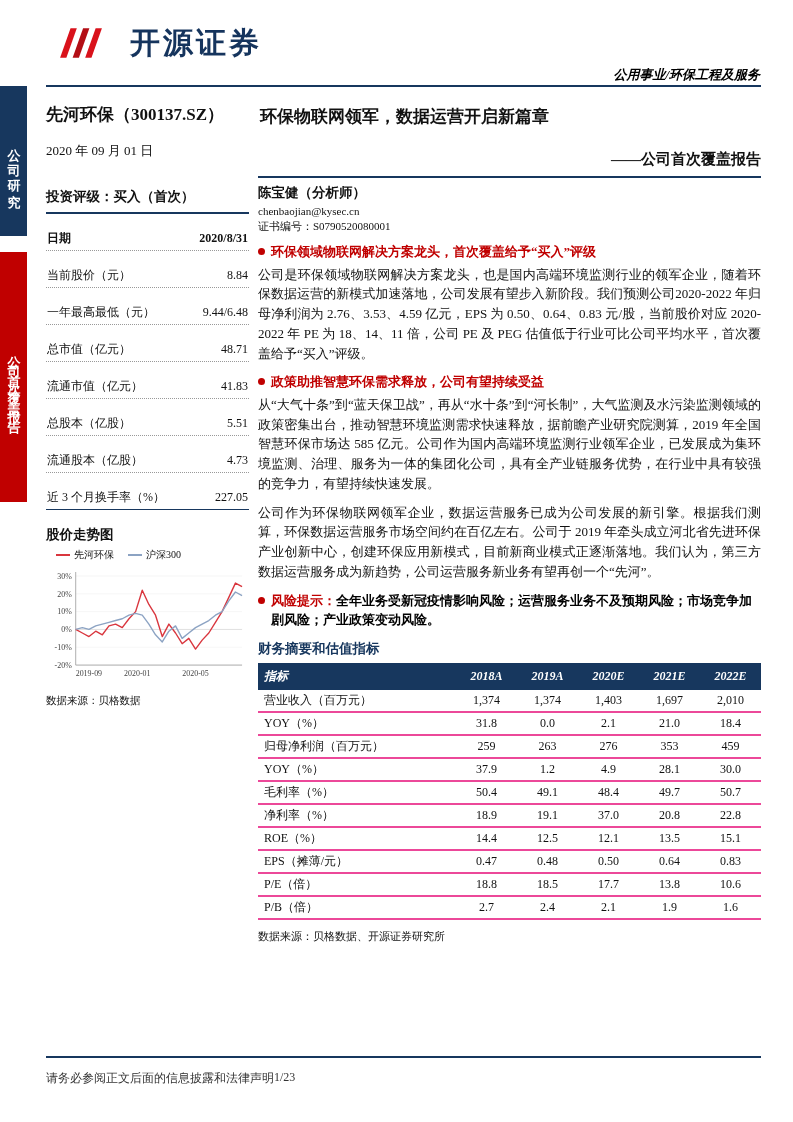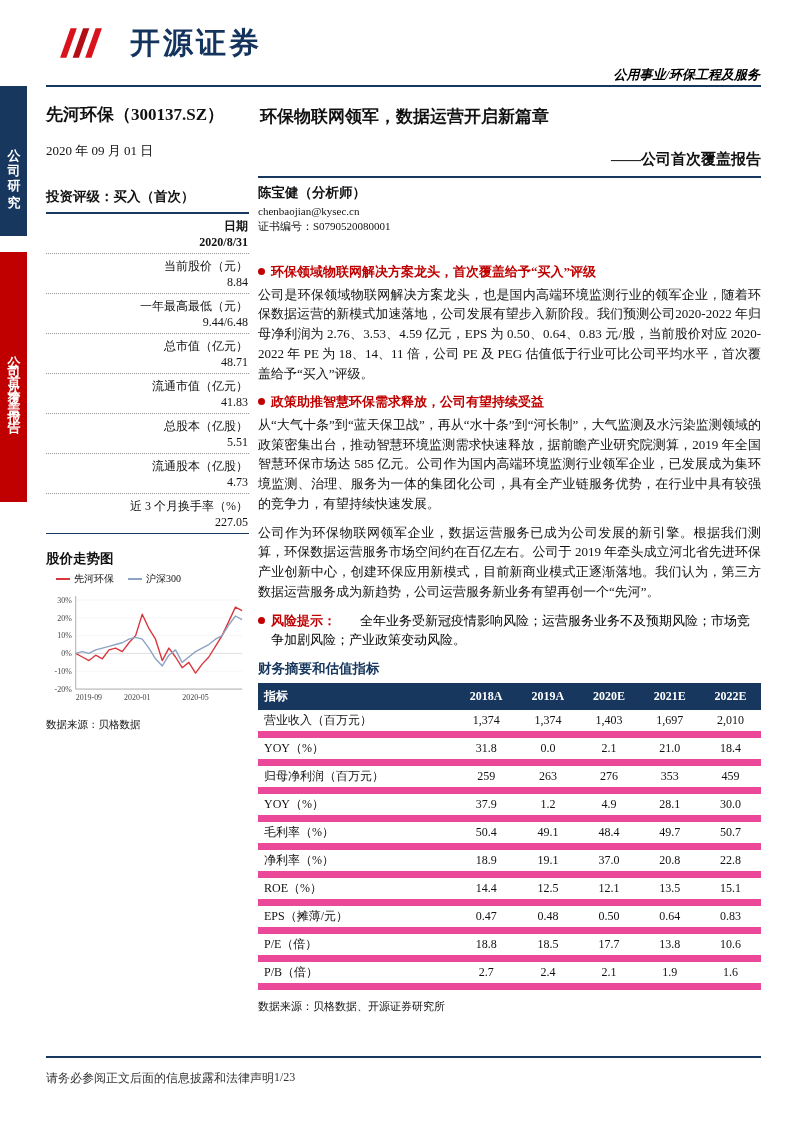--- a/index.html
+++ b/index.html
@@ -25,50 +25,50 @@
   .company-title{position:absolute;left:46px;top:103px;font-size:17px;font-weight:bold;}
   .report-date{position:absolute;left:46px;top:142px;font-size:13px;}
   .report-title{position:absolute;left:260px;top:105px;font-size:17px;font-weight:bold;}
   .report-subtitle{position:absolute;right:32px;top:150px;font-size:15px;font-weight:bold;}
   .subtitle-rule{position:absolute;left:258px;right:32px;top:176px;height:2px;background:#17375e;}
 
   
   .left-col{position:absolute;left:46px;top:188px;width:203px;}
   .invest-rating{font-size:13.5px;font-weight:bold;padding-bottom:6px;border-bottom:2px solid #17375e;}
   .metrics{border-bottom:1px solid #17375e;}
-  .metric-row{display:flex;justify-content:space-between;align-items:flex-end;font-size:12px;
-              padding:4px 1px 3px;border-bottom:1px dotted #999;flex-direction:column;}
+  .metric-row{display:flex;justify-content:space-between;align-items:center;font-size:12px;
+              padding:16px 1px 3px;border-bottom:1px dotted #999;}
   .metric-row:last-child{border-bottom:none;}
   .metric-row.bold{font-weight:bold;}
   .chart-title{font-weight:bold;font-size:13.5px;margin:16px 0 4px;}
   .chart-legend{display:flex;gap:14px;font-size:10px;margin:2px 0 0 10px;}
   .legend-item{display:flex;align-items:center;gap:4px;}
   .legend-swatch{display:inline-block;width:14px;height:0;border-top:2px solid #c00;}
   .price-chart-svg{width:203px;height:122px;display:block;}
   .chart-source{font-size:10.5px;margin-top:10px;}
 
   
   .right-col{position:absolute;left:258px;top:184px;width:503px;}
   .analyst-name{font-size:13.5px;font-weight:bold;}
   .analyst-email{font-size:11px;margin-top:3px;}
   .analyst-cert{font-size:11px;margin-top:2px;}
-  .sections{margin-top:28px;}
+  .sections{margin-top:8px;}
   .section{margin-bottom:9px;}
   .sec-head{display:flex;align-items:flex-start;gap:6px;margin-bottom:3px;}
   .dot{flex:0 0 auto;width:7px;height:7px;border-radius:50%;background:#c00000;margin-top:6px;}
   .sec-title{font-size:13px;font-weight:bold;color:#c00000;line-height:1.5;}
   .sec-body{font-size:13px;line-height:1.52;text-align:justify;}
   .risk-label{color:#c00000;font-weight:bold;}
-  .risk-body{color:#000;font-weight:normal;margin-left:24px;}
+  .risk-body{color:#000;font-weight:bold;}
 
   .fin-title{font-size:13.5px;font-weight:bold;color:#17375e;margin:10px 0 5px;}
   table.fin{width:100%;border-collapse:collapse;font-size:12px;}
-  .fin th{background:#17375e;color:#fff;font-weight:bold;padding:5px 4px;text-align:center;}
+  .fin th{background:#17375e;color:#fff;font-weight:bold;padding:5px 4px;text-align:center;font-style:italic;}
   .fin th:first-child{text-align:left;padding-left:6px;}
-  .fin td{padding:2px 4px;border-bottom:7px solid #ec4899;text-align:center;font-family:Liberation Serif, serif;}
+  .fin td{padding:2px 4px;border-bottom:2px solid #ec4899;text-align:center;font-family:Liberation Serif, serif;}
   .fin td:first-child{text-align:left;padding-left:6px;}
   .fin-source{font-size:11px;margin-top:9px;}
 
   
   .footer-rule{position:absolute;left:46px;right:32px;top:1056px;height:2px;background:#17375e;}
   .footer-text{position:absolute;left:46px;right:32px;top:1070px;display:flex;justify-content:flex-start;
                font-size:12px;color:#333;}
 </style>
 </head>
 <body>

